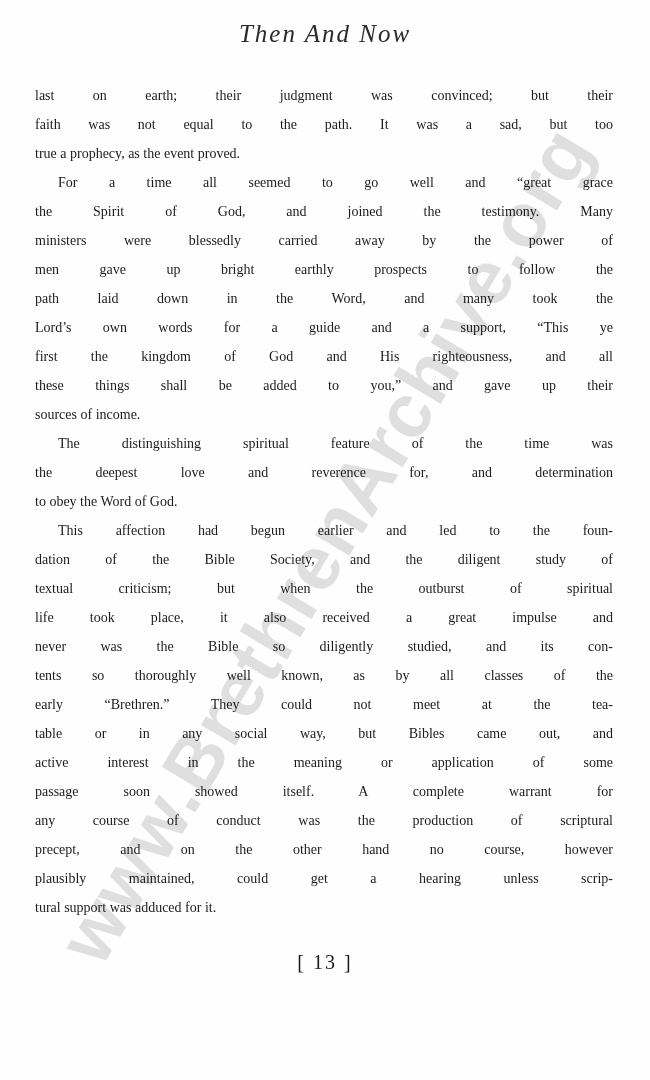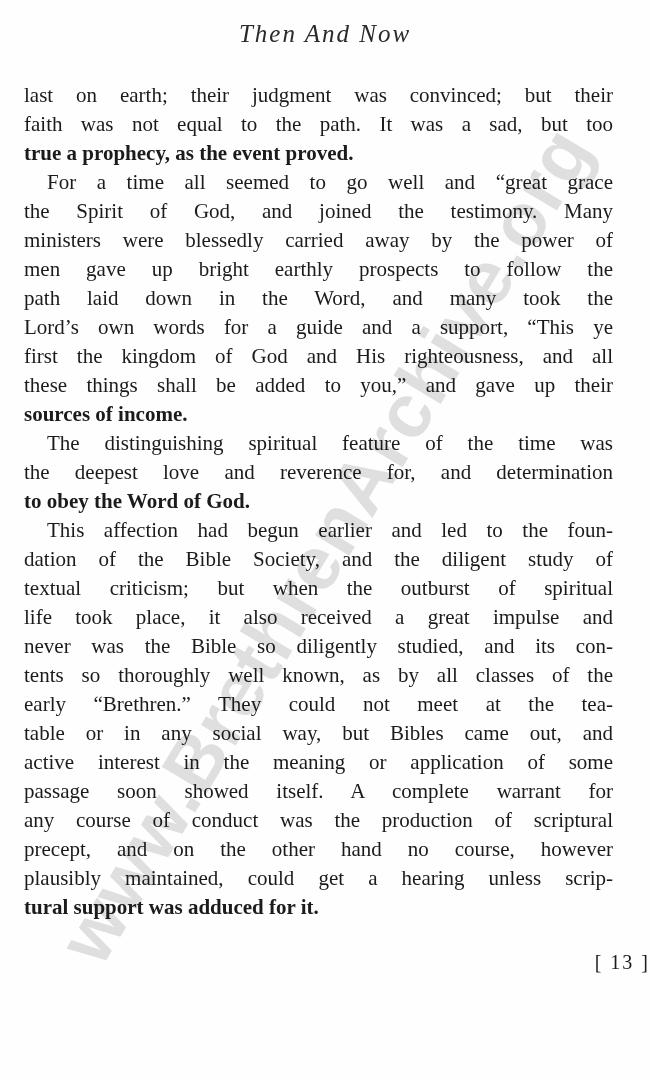--- a/index.html
+++ b/index.html
@@ -39,40 +39,40 @@
     text-align: center;
     font-style: italic;
     font-size: 25px;
     letter-spacing: 2px;
     color: #2a2a2a;
     z-index: 2;
   }
   .body-text {
     position: absolute;
     top: 81px;
-    left: 24px;
+    left: 35px;
     right: 37px;
     z-index: 2;
-    font-size: 21px;
+    font-size: 14px;
     line-height: 29px;
   }
   .para { margin: 0; }
   .line {
     text-align: justify;
     text-align-last: justify;
     min-height: 29px;
   }
-  .line.last { text-align-last: left; font-weight: bold; }
+  .line.last { text-align-last: left; }
   .line.indent { text-indent: 23px; }
   .page-number {
     position: absolute;
     top: 951px;
     left: 0;
     width: 100%;
-    text-align: right;
+    text-align: center;
     font-size: 20px;
     letter-spacing: 2px;
     color: #1b1b1b;
     z-index: 2;
   }
 </style>
 </head>
 <body>
 
 <div class="page">

